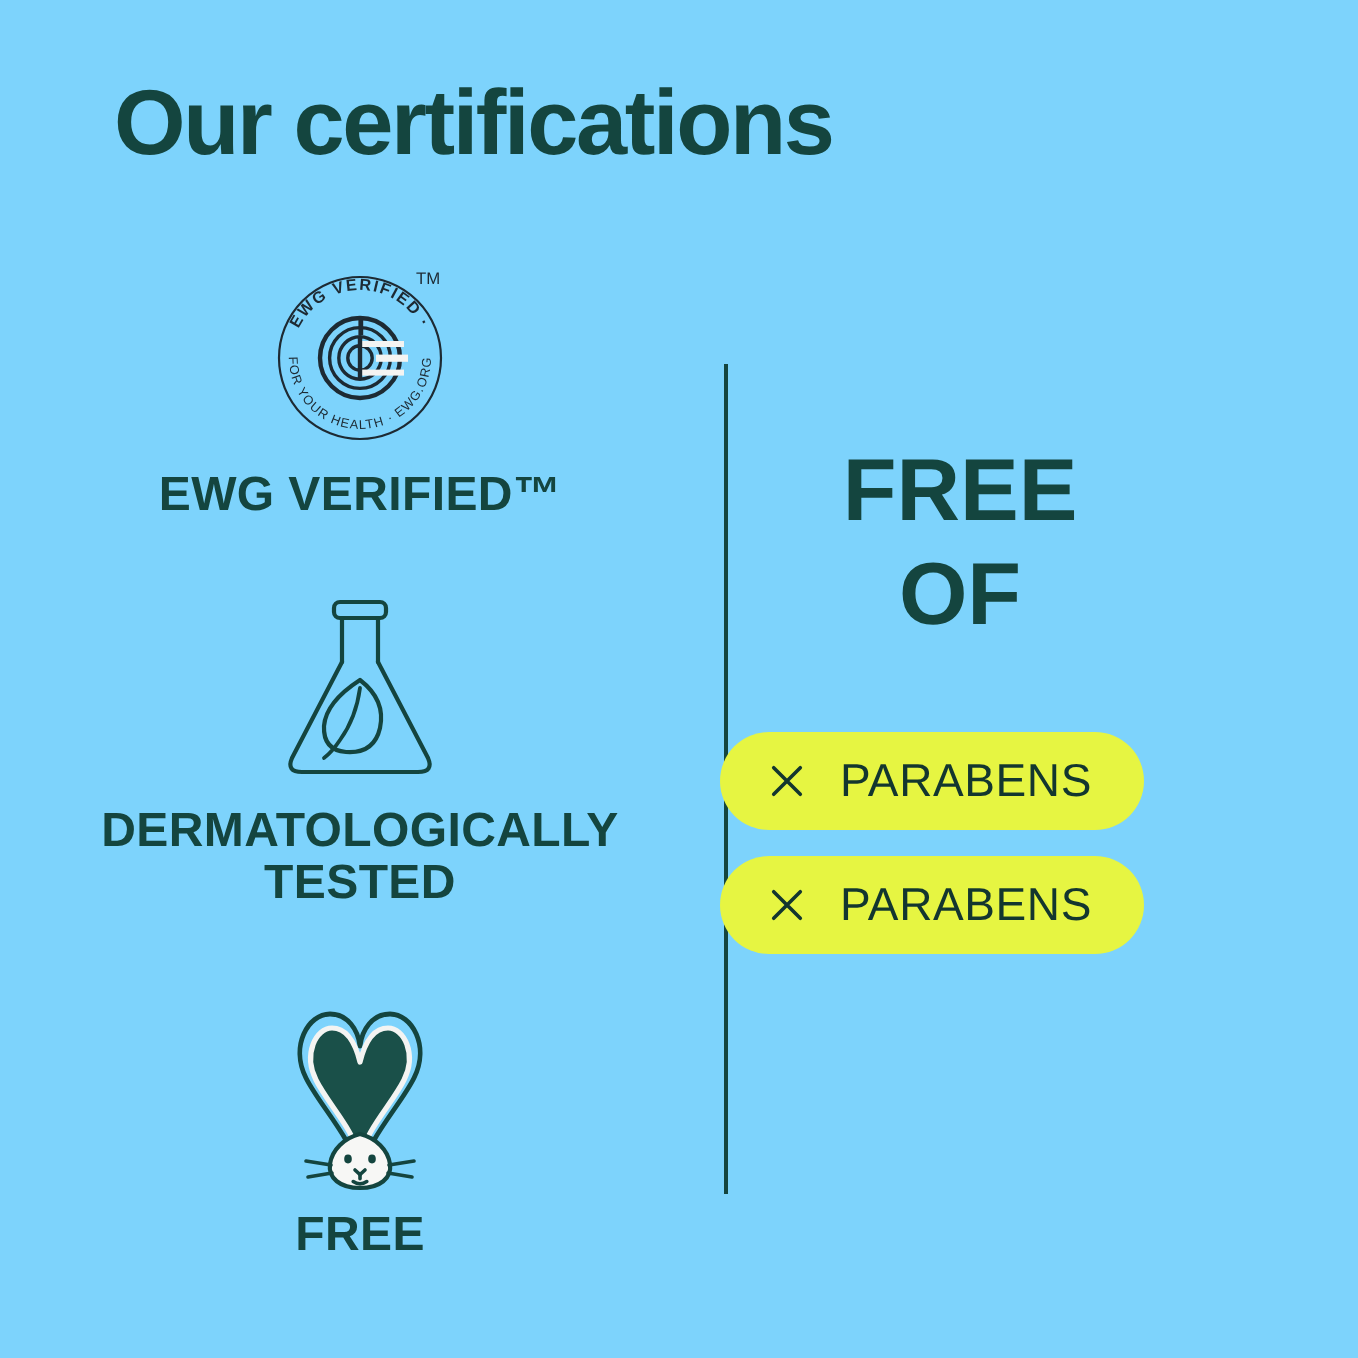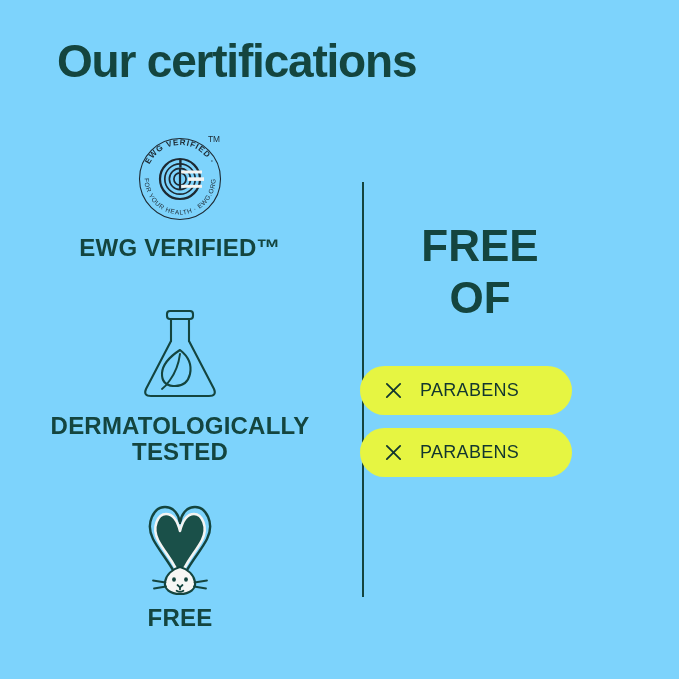--- a/index.html
+++ b/index.html
@@ -56,21 +56,21 @@
   }
 
   
   .cert-item {
     position: absolute;
     left: 0;
     width: 320px;
     text-align: center;
   }
   .cert-item.i0 { top: 0px; }
-  .cert-item.i1 { top: 178px; }
+  .cert-item.i1 { top: 168px; }
   .cert-item.i2 { top: 370px; }
 
   .cert-icon-wrap {
     height: 104px;
     display: flex;
     align-items: center;
     justify-content: center;
   }
   .cert-item.i1 .cert-icon-wrap { height: 104px; }
   .cert-item.i2 .cert-icon-wrap { height: 104px; }
@@ -118,21 +118,21 @@
     padding-left: 24px;
     gap: 17px;
   }
   .pill-x {
     width: 19px;
     height: 19px;
     flex: 0 0 auto;
     display: block;
   }
   .pill-label {
-    font-size: 18px;
+    font-size: 23px;
     line-height: 23px;
     font-weight: normal;
     letter-spacing: 0.3px;
     color: #13362f;
     white-space: nowrap;
     text-align: right;
   }
 </style>
 </head>
 <body>

